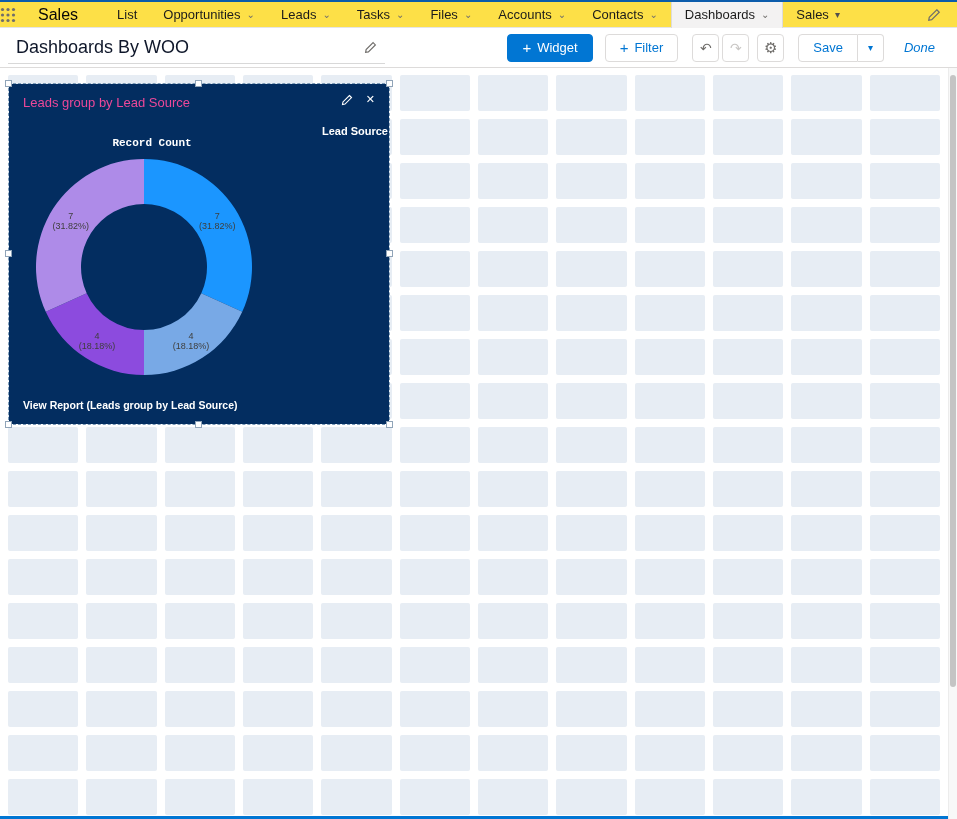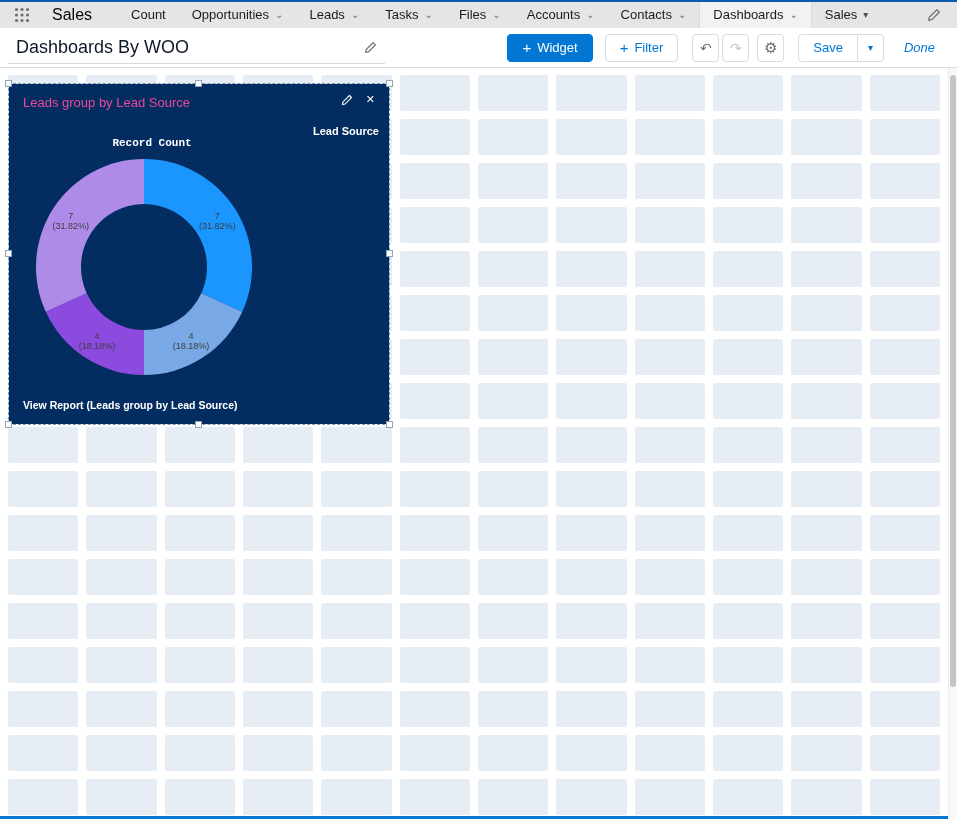--- a/index.html
+++ b/index.html
@@ -1,21 +1,21 @@
 <!DOCTYPE html>
 <html><head>
 <meta charset="utf-8">
 <style>
   * { margin:0; padding:0; box-sizing:border-box; }
   html,body { width:957px; height:819px; }
   body { font-family:"Liberation Sans", sans-serif; background:#fff; overflow:hidden; position:relative; color:#181818; }
 
   
   .topline { height:2px; background:#0b5cab; }
-  .topnav { height:26px; display:flex; align-items:center; border-bottom:1px solid #e5e5e5; padding-left:14px; background:#e5e5e5; }
+  .topnav { height:26px; display:flex; align-items:center; border-bottom:1px solid #e5e5e5; background:#fde047; }
   .waffle { width:22px; height:18px; margin-right:12px; cursor:pointer; display:flex; align-items:center; }
   .appname { font-size:16px; color:#080707; margin:0 26px 0 4px; }
   .tabs { display:flex; align-items:stretch; height:26px; }
   .tab { display:flex; align-items:center; padding:0 13px; font-size:13px; color:#1b1b1b; gap:6px; cursor:pointer; white-space:nowrap; }
   .tab.active { background:#f3f2f2; border-left:1px solid #dddbda; border-right:1px solid #dddbda; }
   .caret-ch { font-size:10px; color:#706e6b; line-height:1; }
   .caret-tri { font-size:10px; color:#514f4d; line-height:1; }
   .nav-edit { margin-left:auto; margin-right:16px; cursor:pointer; display:flex; }
 
   
@@ -44,21 +44,21 @@
   .widget-sel { position:absolute; left:8px; top:15px; width:382px; height:342px; border:1px dashed #7a9ab8; }
   .handle { position:absolute; width:7px; height:7px; background:#fff; border:1px solid #90a4b8; z-index:6; }
   .h-tl{left:-4px;top:-4px;} .h-tc{left:calc(50% - 4px);top:-4px;} .h-tr{right:-4px;top:-4px;}
   .h-ml{left:-4px;top:calc(50% - 4px);} .h-mr{right:-4px;top:calc(50% - 4px);}
   .h-bl{left:-4px;bottom:-4px;} .h-bc{left:calc(50% - 4px);bottom:-4px;} .h-br{right:-4px;bottom:-4px;}
   .widget { position:absolute; inset:0; background:#032D60; overflow:hidden; }
   .w-title { position:absolute; left:14px; top:11px; font-size:13px; color:#ec4899; }
   .w-icons { position:absolute; right:14px; top:9px; display:flex; gap:13px; align-items:center; color:#fff; }
   .w-icons .icn { cursor:pointer; font-size:11px; color:#fff; display:flex; }
   .w-axis { position:absolute; left:35px; top:53px; width:216px; text-align:center; font-size:11px; font-weight:bold; color:#fff;font-family:Liberation Mono, monospace; }
-  .legend { position:absolute; right:10px; top:41px; }
+  .legend { position:absolute; right:1px; top:41px; }
   .legend-title { font-size:11px; font-weight:bold; color:#fff; margin-bottom:11px; }
   .legend-row { display:flex; align-items:center; justify-content:flex-end; gap:8px; margin-bottom:9px; font-size:10.5px; font-weight:bold; color:#fff; }
   .legend-dot { width:9px; height:9px; border-radius:50%; flex:0 0 auto; }
   .donut-wrap { position:absolute; left:20px; top:68px; width:230px; height:230px; }
   .center-total { position:absolute; left:20px; top:68px; width:230px; height:230px; display:flex; align-items:center; justify-content:center; font-size:29px; color:#fff; pointer-events:none; }
   .w-footer { position:absolute; left:14px; bottom:13px; font-size:10.5px; font-weight:bold; color:#fff; cursor:pointer; }
 
   
   .vscroll { position:absolute; right:0; top:0; bottom:0; width:9px; background:#f8f8f8; border-left:1px solid #ececec; }
   .vthumb { position:absolute; top:7px; left:1px; right:1px; height:612px; background:#c4c4c4; border-radius:4px; }
@@ -83,21 +83,21 @@
           <circle cx="13.5" cy="8" r="1.6"></circle>
         <circle cx="2.5" cy="13.5" r="1.6"></circle>
           <circle cx="8" cy="13.5" r="1.6"></circle>
           <circle cx="13.5" cy="13.5" r="1.6"></circle>
       </g>
     </svg>
   </div>
   <div class="appname">Sales</div>
   <nav class="tabs">
       <div class="tab">
-        <span>Count</span>
+        <span>List</span>
       </div>
       <div class="tab">
         <span>Opportunities</span>
         <span class="caret-ch">⌄</span>
       </div>
       <div class="tab">
         <span>Leads</span>
         <span class="caret-ch">⌄</span>
       </div>
       <div class="tab">

